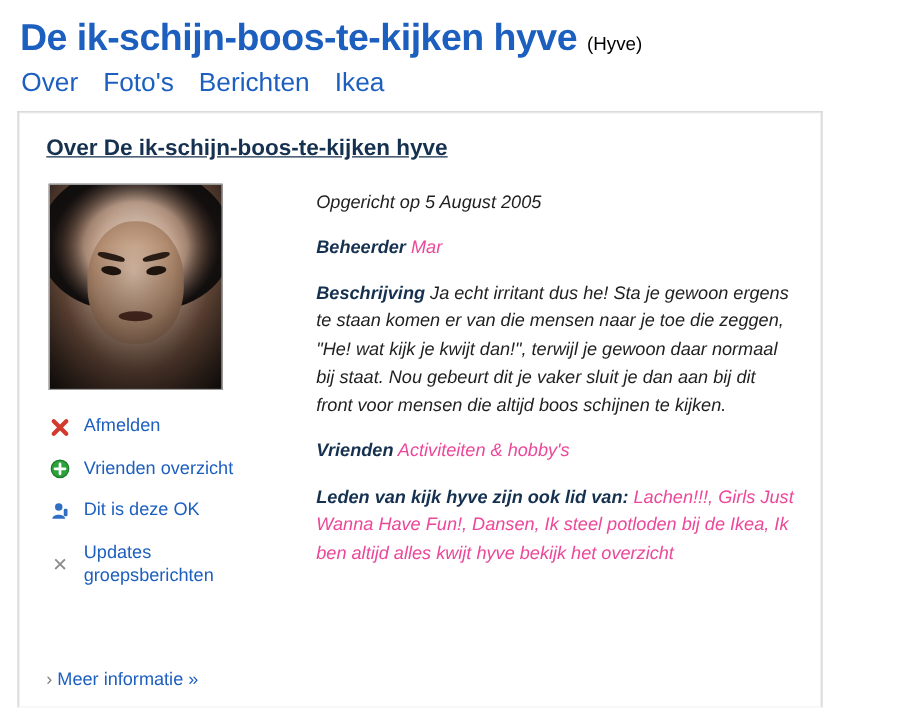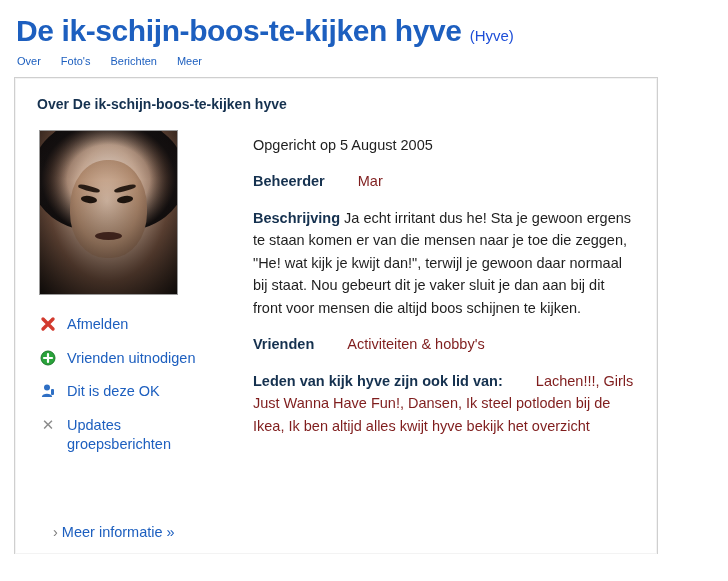--- a/index.html
+++ b/index.html
@@ -29,47 +29,48 @@
   }
   .site-title .main {
     font-size: 30px;
     font-weight: bold;
     color: #1d5fbf;
     letter-spacing: -0.4px;
     line-height: 1.1;
   }
   .site-title .suffix {
     font-size: 15px;
-    color: #1d4ed8;
+    color: #000000;
   }
   .navbar {
     display: flex;
     gap: 20px;
     margin: 8px 0 10px 3px;
-    font-size: 11px;
+    font-size: 21px;
   }
   .navbar a {
     color: #1d5fbf;
     text-decoration: none;
   }
   .panel {
     border: 1px solid #cfcfcf;
     border-bottom: none;
     background: #ffffff;
     box-shadow: 0 0 0 1px #f3f3f3 inset;
     height: 477px;
     box-sizing: border-box;
     padding: 16px 22px 0 22px;
     position: relative;
   }
   .panel-title {
-    font-size: 14px;
+    font-size: 18px;
     font-weight: bold;
     color: #15314f;
     margin: 2px 0 18px 0;
+    text-decoration: underline;
   }
   .columns {
     display: flex;
     gap: 26px;
   }
   .left-col {
     width: 190px;
     flex: 0 0 190px;
   }
   .avatar {
@@ -138,20 +139,21 @@
     position: absolute;
     inset: 0;
     background: linear-gradient(180deg, rgba(0,0,0,0.10) 0%, rgba(0,0,0,0) 30%, rgba(0,0,0,0.45) 100%);
   }
   .actions {
     margin-top: 20px;
     margin-left: 2px;
   }
   .action-row {
     display: flex;
+    align-items: center;
     gap: 10px;
     margin-bottom: 14px;
     font-size: 14.5px;
   }
   .action-row .label {
     color: #1d5fbf;
     line-height: 1.35;
   }
   .ic {
     width: 18px;
@@ -167,48 +169,48 @@
     font-size: 15px;
     line-height: 1;
   }
   .right-col {
     flex: 1 1 auto;
     padding-top: 4px;
     font-size: 14.5px;
     line-height: 1.55;
     color: #1f1f1f;
   }
-  .right-col p { margin: 0 0 14px 0; }
+  .right-col p { margin: 0 0 14px 0; font-style: italic; }
   .right-col .bold { font-weight: bold; color: #15314f; }
-  .right-col a { color: #7f1d1d; text-decoration: none; margin-left: 29px; }
+  .right-col a { color: #ec4899; text-decoration: none; }
   .founded { margin-bottom: 16px; }
   .more-info {
     position: absolute;
-    left: 38px;
+    left: 22px;
     bottom: 14px;
     font-size: 14.5px;
     color: #1d5fbf;
   }
   .more-info .chev { color: #7d7d7d; margin-right: 4px; }
 </style>
 </head>
 <body>
 
 <div class="page">
 
   <div class="site-title">
     <span class="main">De ik-schijn-boos-te-kijken hyve</span>
     <span class="suffix">(Hyve)</span>
   </div>
 
   <div class="navbar">
     <a href="#">Over</a>
     <a href="#">Foto's</a>
     <a href="#">Berichten</a>
-    <a href="#">Meer</a>
+    <a href="#">Ikea</a>
   </div>
 
   <div class="panel">
 
     <div class="panel-title">Over De ik-schijn-boos-te-kijken hyve</div>
 
     <div class="columns">
 
       <div class="left-col">
 
@@ -235,21 +237,21 @@
             <span class="label">Afmelden</span>
           </div>
 
           <div class="action-row">
             <span class="ic">
               <svg width="16" height="16" viewBox="0 0 16 16">
                 <circle cx="8" cy="8" r="7" fill="#29a33a" stroke="#1d7a2a" stroke-width="1"></circle>
                 <path d="M8 4 V12 M4 8 H12" stroke="#ffffff" stroke-width="2.2" stroke-linecap="round"></path>
               </svg>
             </span>
-            <span class="label">Vrienden uitnodigen</span>
+            <span class="label">Vrienden overzicht</span>
           </div>
 
           <div class="action-row">
             <span class="ic">
               <svg width="16" height="16" viewBox="0 0 16 16">
                 <circle cx="7" cy="4.5" r="3" fill="#2e6fc4"></circle>
                 <path d="M1.8 14 C2.2 9.6 11.6 9.6 12.2 14 Z" fill="#2e6fc4"></path>
                 <rect x="11" y="6" width="3" height="6" rx="1" fill="#2e6fc4"></rect>
               </svg>
             </span>

